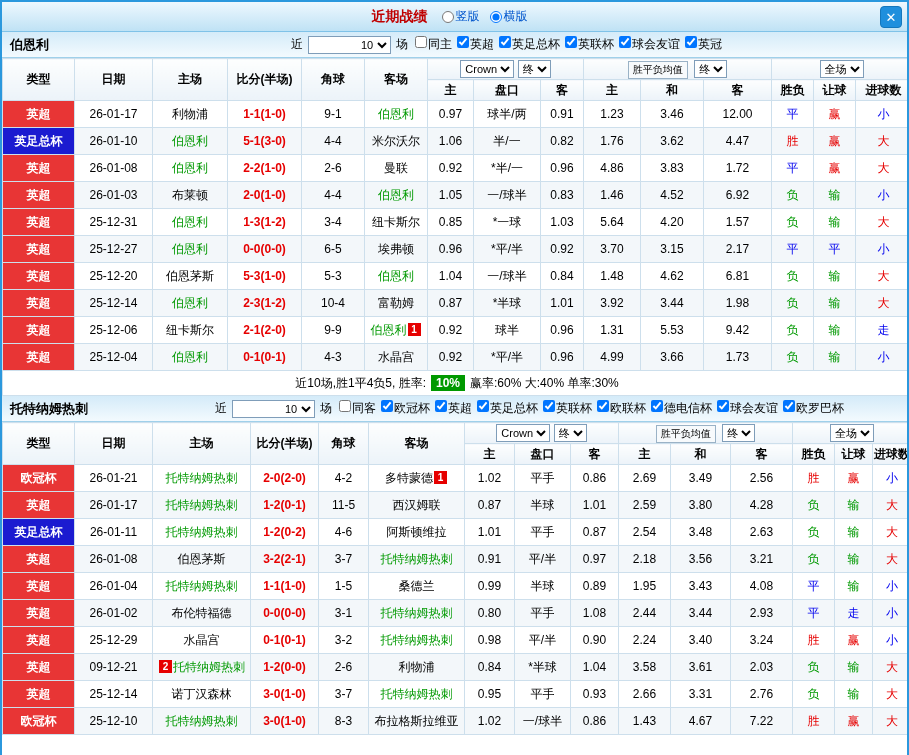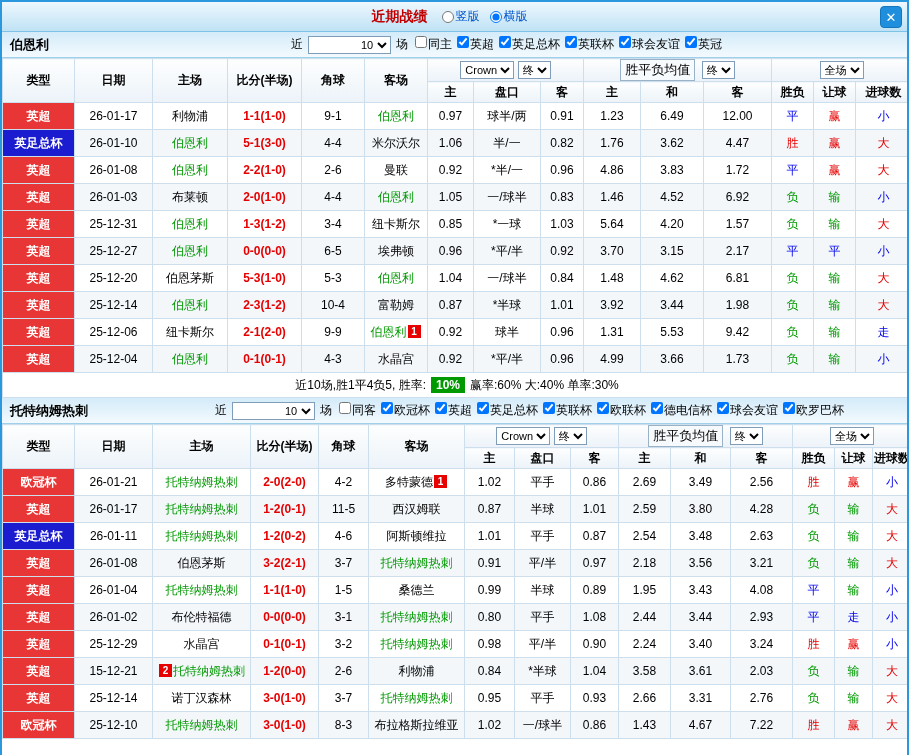--- a/index.html
+++ b/index.html
@@ -59,21 +59,21 @@
     border: 1px solid #cddfec; text-align: center;
     overflow: hidden; white-space: nowrap; padding: 0 1px;
   }
   thead th {
     background: linear-gradient(#fdfefe, #ecf3f9);
     font-weight: bold; height: 21px; font-size: 12px;
   }
   thead .ctrl-cell { font-weight: normal; }
   .avg-label {
     display: inline-block; border: 1px solid #9ab2c6; background: #f7fafc;
-    padding: 1px 4px; font-size: 13px; margin-right: 3px;
+    padding: 1px 4px; font-size: 10px; margin-right: 3px;
   }
   tbody td { height: 27px; font-size: 12px; }
   tbody tr:nth-child(even) { background: #f3f7fa; }
   td.league { color: #fff; font-weight: bold; }
   .lg-red  { background: #e83535; }
   .lg-blue { background: #1b1bd0; }
   td.score { color: #e60000; font-weight: bold; }
   .tname.focal { color: #009900; }
   .c-red   { color: #e60000; }
   .c-green { color: #009900; }
@@ -205,21 +205,21 @@
           <td class="league lg-red">英超</td>
           <td>26-01-17</td>
           <td><span class="tname">利物浦</span></td>
           <td class="score">1-1(1-0)</td>
           <td>9-1</td>
           <td><span class="tname focal">伯恩利</span></td>
           <td>0.97</td>
           <td>球半/两</td>
           <td>0.91</td>
           <td>1.23</td>
-          <td>6.49</td>
+          <td>3.46</td>
           <td>12.00</td>
           <td class="res c-blue">平</td>
           <td class="res c-red">赢</td>
           <td class="res c-blue">小</td>
         </tr>
 
         <tr>
           <td class="league lg-blue">英足总杯</td>
           <td>26-01-10</td>
           <td><span class="tname focal">伯恩利</span></td>
@@ -618,21 +618,21 @@
           <td>2.24</td>
           <td>3.40</td>
           <td>3.24</td>
           <td class="res c-red">胜</td>
           <td class="res c-red">赢</td>
           <td class="res c-blue">小</td>
         </tr>
 
         <tr>
           <td class="league lg-red">英超</td>
-          <td>15-12-21</td>
+          <td>09-12-21</td>
           <td><span class="badge">2</span><span class="tname focal">托特纳姆热刺</span></td>
           <td class="score">1-2(0-0)</td>
           <td>2-6</td>
           <td><span class="tname">利物浦</span></td>
           <td>0.84</td>
           <td>*半球</td>
           <td>1.04</td>
           <td>3.58</td>
           <td>3.61</td>
           <td>2.03</td>

